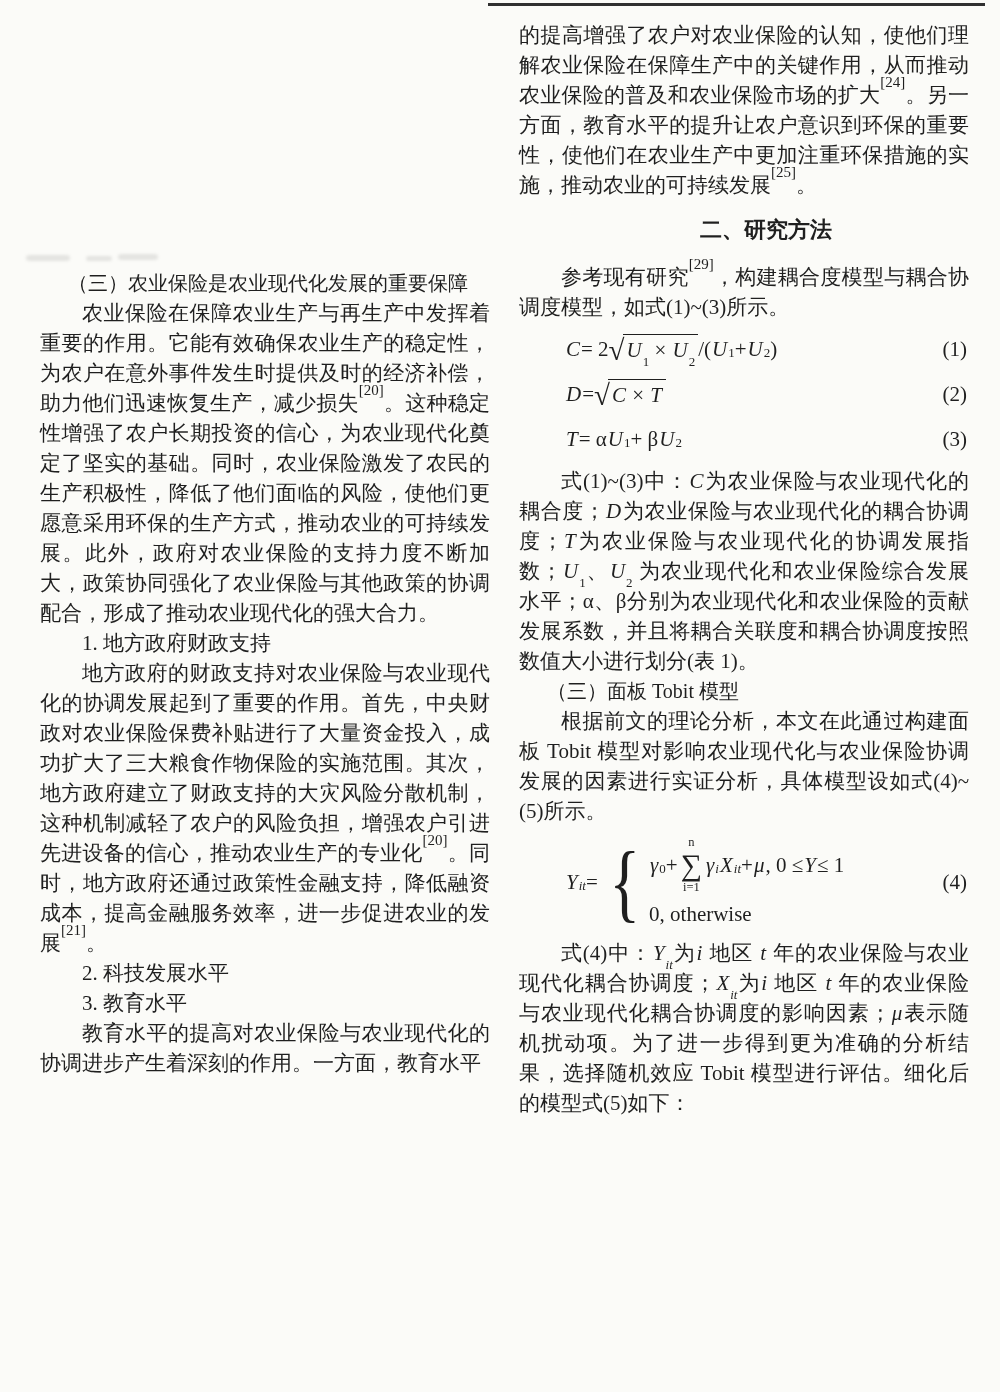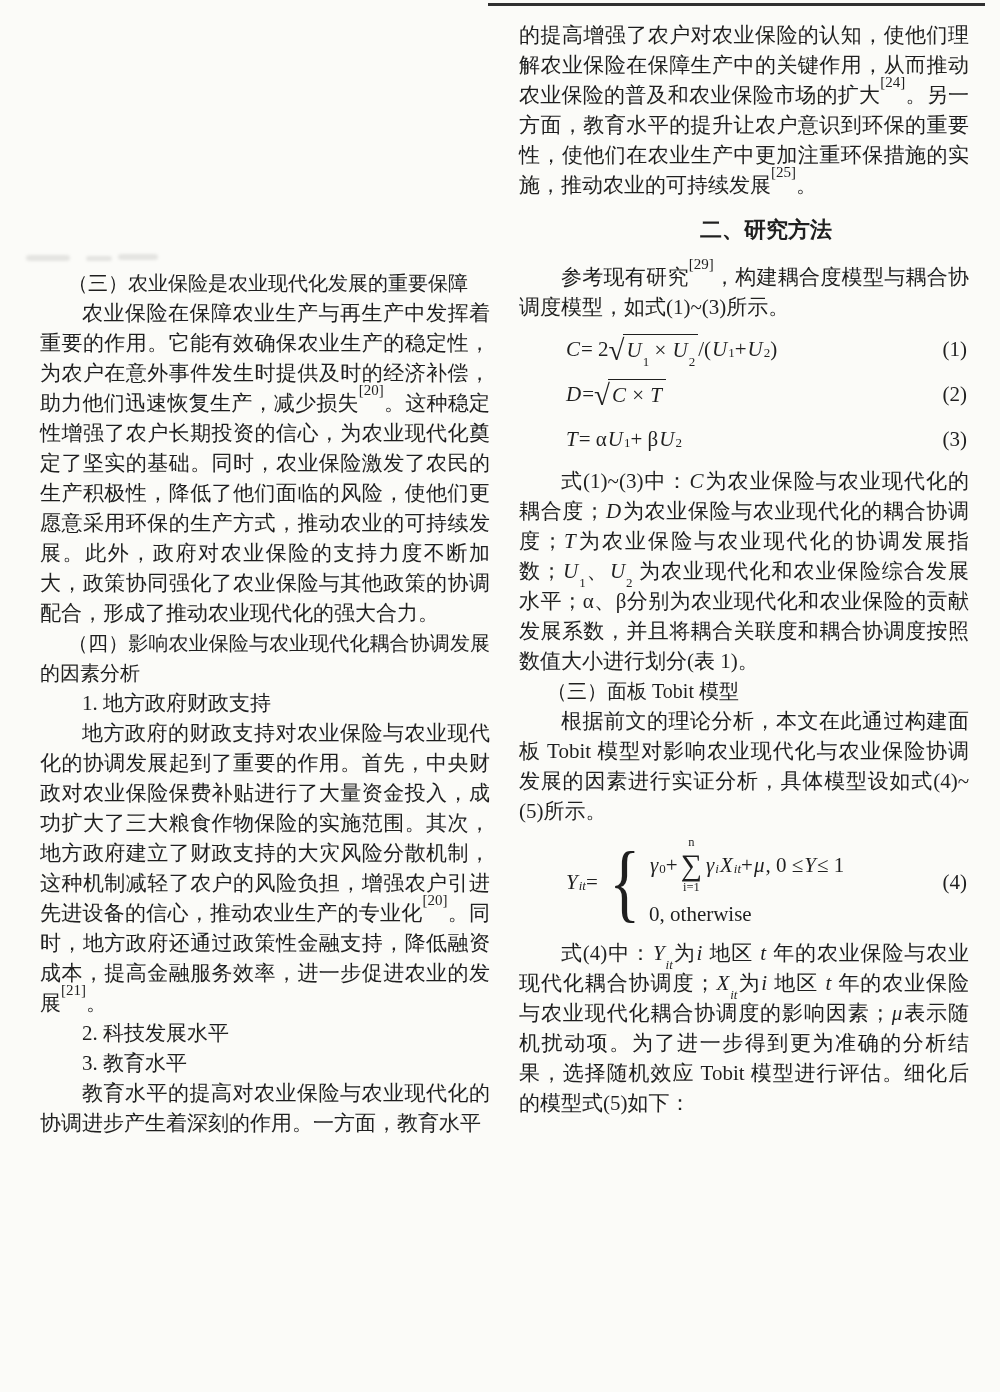--- a/index.html
+++ b/index.html
@@ -68,21 +68,20 @@
 <body>
 
 <div class="page" style="background: rgb(251, 251, 248); color: rgb(31, 31, 31);">
   <div class="top-rule"></div>
   <div class="smudge" style="left:26px;top:255px;width:44px;"></div>
   <div class="smudge" style="left:86px;top:256px;width:26px;height:5px;"></div>
   <div class="smudge" style="left:118px;top:254px;width:40px;"></div>
   <div class="col" id="left-col">
       <p class="kai">（三）农业保险是农业现代化发展的重要保障</p>
       <p class="indent"><span>农业保险在保障农业生产与再生产中发挥着重要的作用。它能有效确保农业生产的稳定性，为农户在意外事件发生时提供及时的经济补偿，助力他们迅速恢复生产，减少损失</span><sup class="ref">[20]</sup><span>。这种稳定性增强了农户长期投资的信心，为农业现代化奠定了坚实的基础。同时，农业保险激发了农民的生产积极性，降低了他们面临的风险，使他们更愿意采用环保的生产方式，推动农业的可持续发展。此外，政府对农业保险的支持力度不断加大，政策协同强化了农业保险与其他政策的协调配合，形成了推动农业现代化的强大合力。</span></p>
-      <p class="kai">（四）影响农业保险与农业现代化耦合协调发展的因素分析</p>
       <p class="numhead">1. 地方政府财政支持</p>
       <p class="indent"><span>地方政府的财政支持对农业保险与农业现代化的协调发展起到了重要的作用。首先，中央财政对农业保险保费补贴进行了大量资金投入，成功扩大了三大粮食作物保险的实施范围。其次，地方政府建立了财政支持的大灾风险分散机制，这种机制减轻了农户的风险负担，增强农户引进先进设备的信心，推动农业生产的专业化</span><sup class="ref">[20]</sup><span>。同时，地方政府还通过政策性金融支持，降低融资成本，提高金融服务效率，进一步促进农业的发展</span><sup class="ref">[21]</sup><span>。</span></p>
       <p class="numhead">2. 科技发展水平</p>
       <p class="numhead">3. 教育水平</p>
       <p class="indent"><span>教育水平的提高对农业保险与农业现代化的协调进步产生着深刻的作用。一方面，教育水平</span></p>
     </div>
   <div class="col" id="right-col">
       <p><span>的提高增强了农户对农业保险的认知，使他们理解农业保险在保障生产中的关键作用，从而推动农业保险的普及和农业保险市场的扩大</span><sup class="ref">[24]</sup><span>。另一方面，教育水平的提升让农户意识到环保的重要性，使他们在农业生产中更加注重环保措施的实施，推动农业的可持续发展</span><sup class="ref">[25]</sup><span>。</span></p>
       <h2 class="section">二、研究方法</h2>
       <p class="indent"><span>参考现有研究</span><sup class="ref">[29]</sup><span>，构建耦合度模型与耦合协调度模型，如式(1)~(3)所示。</span></p>

